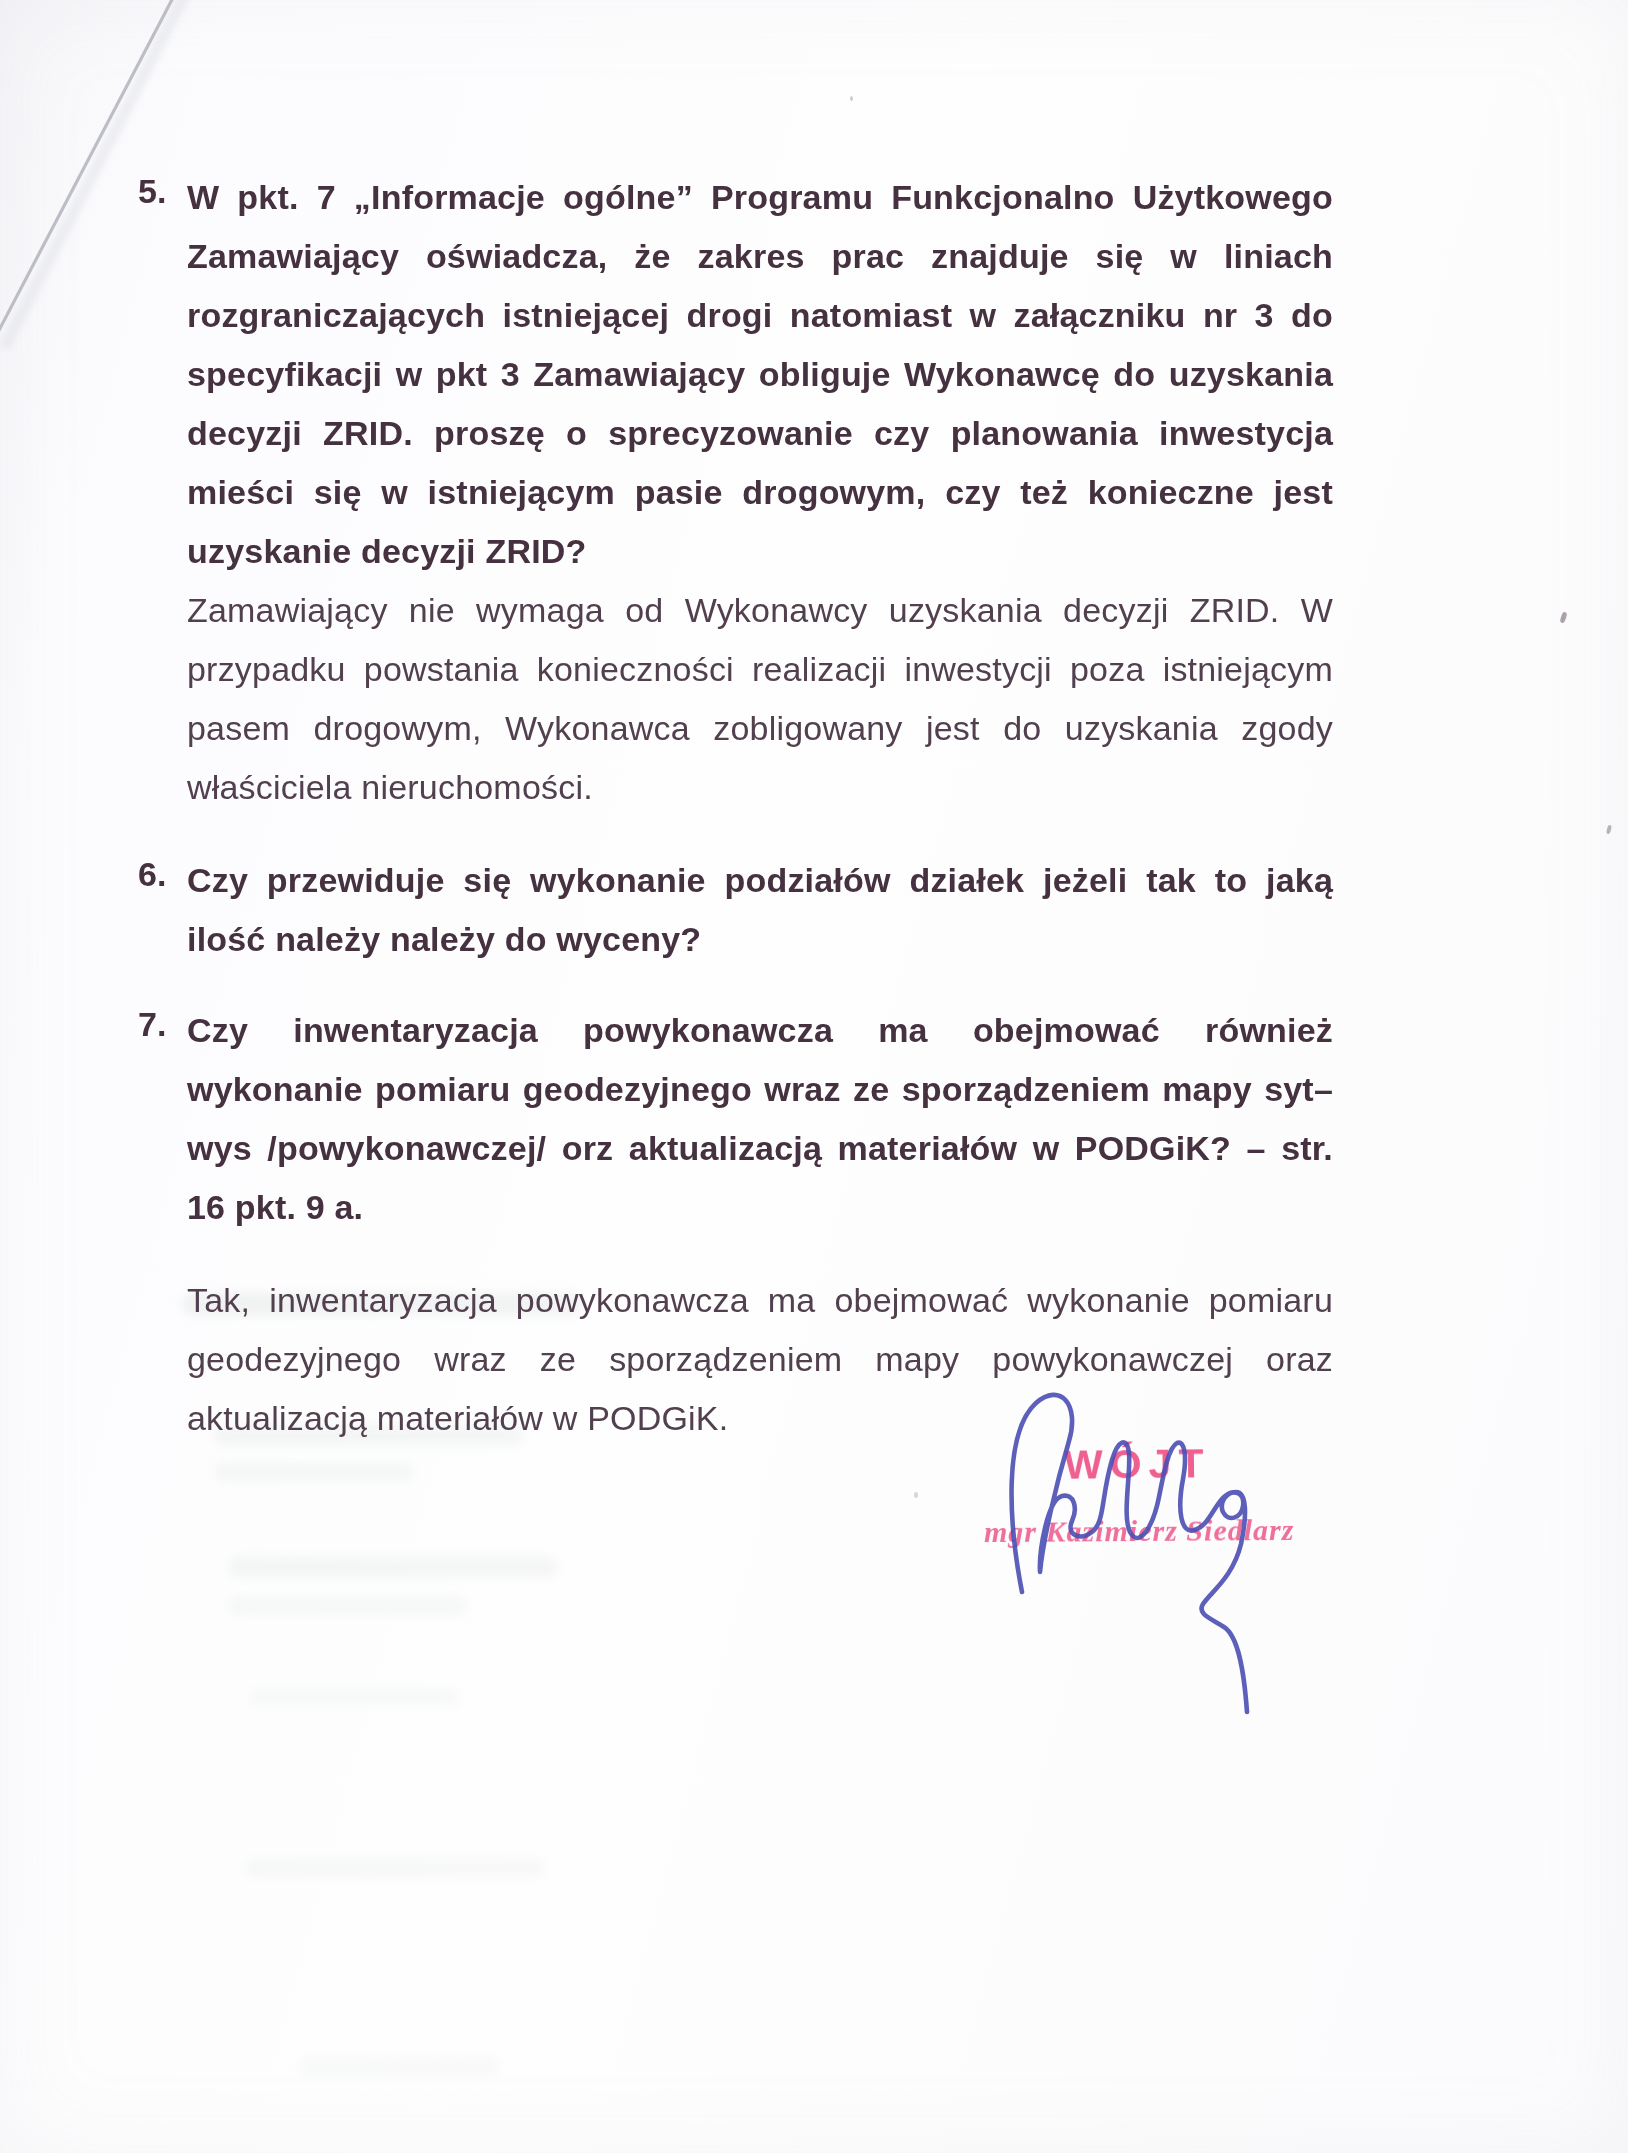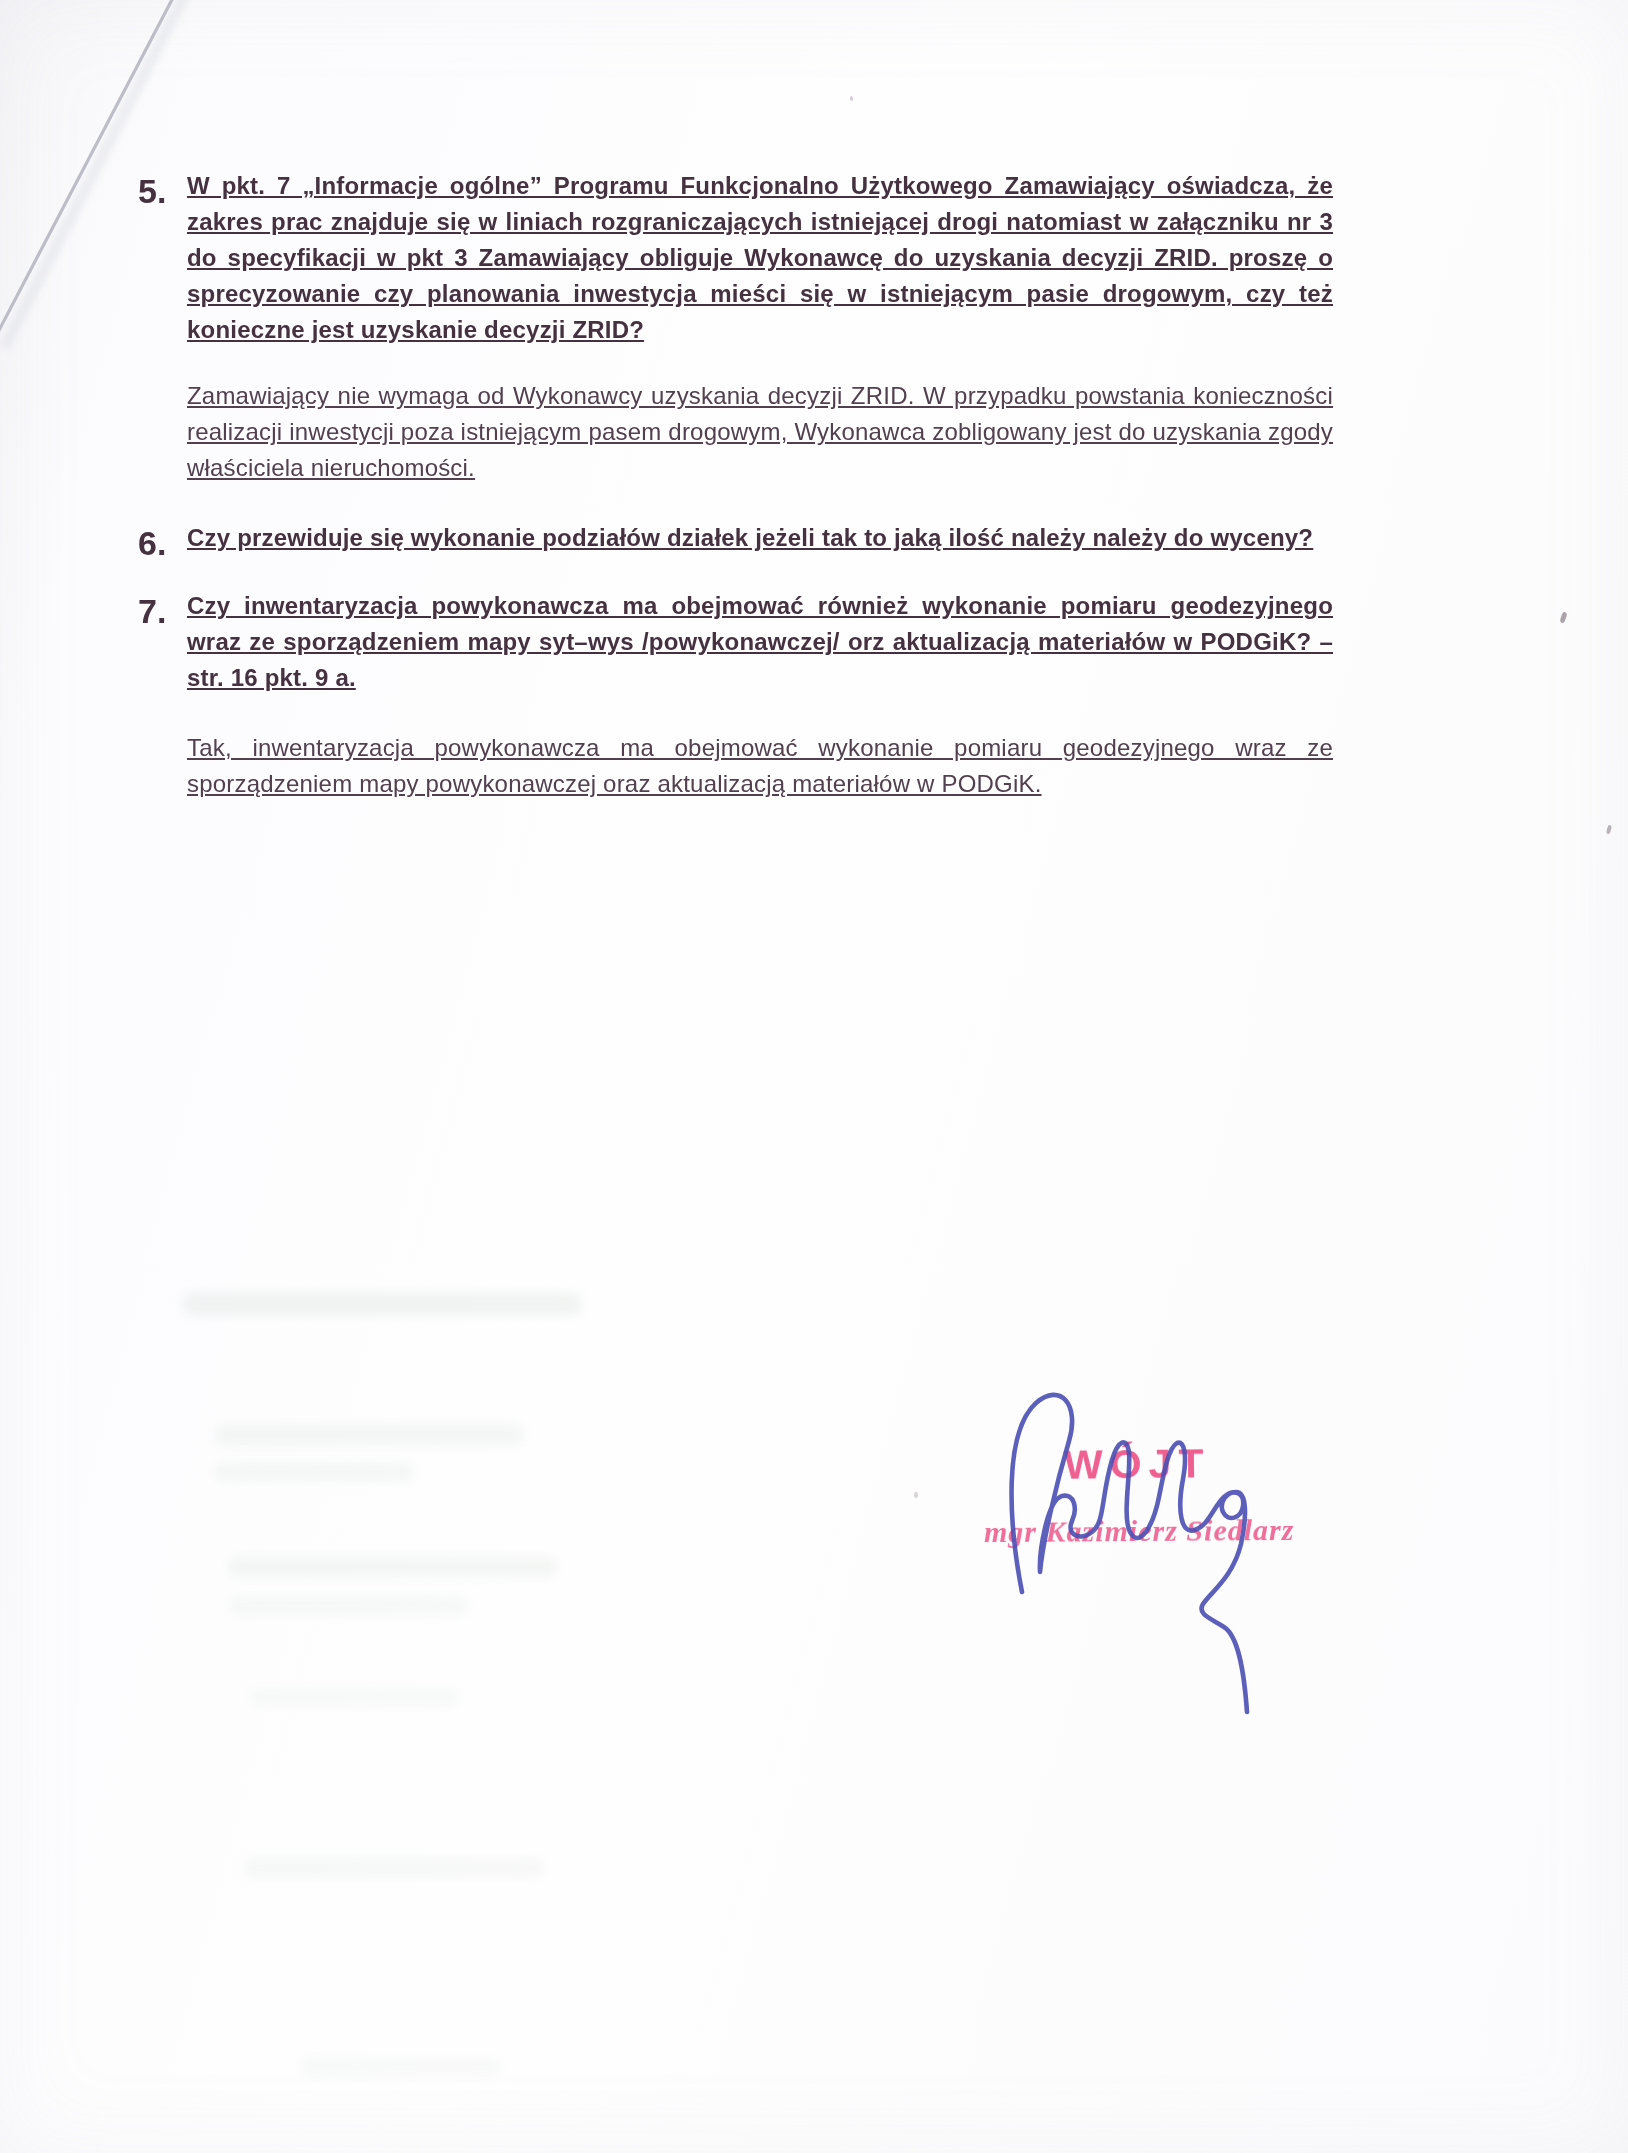--- a/index.html
+++ b/index.html
@@ -16,27 +16,26 @@
   
   .crease{position:absolute;left:0;top:0;pointer-events:none;}
   
   .content{position:absolute;left:187px;top:168px;width:1146px;}
   .qa{position:relative;}
   .qa .num{
     position:absolute;left:-49px;top:0;width:44px;
     font-size:34px;line-height:47px;font-weight:700;color:var(--q,#45313f);
   }
   .q,.a{
-    margin:0;font-size:24px;line-height:36px;
+    margin:0;font-size:34px;line-height:59px;
     text-align:justify;text-justify:inter-word;
     letter-spacing:0.2px;
-    text-decoration:underline;
   }
   .q{font-weight:700;color:var(--q,#45313f);}
-  .a{font-weight:400;color:var(--a,#52404f);margin-top:30px;}
+  .a{font-weight:400;color:var(--a,#52404f);}
   #item-6{margin-top:34px;}
   #item-6 .a{margin-top:45px;}
   #item-7{margin-top:32px;}
   #item-7 .a{margin-top:34px;}
   
   .sig-block{position:absolute;left:0;top:0;width:1628px;height:2153px;pointer-events:none;}
   .stamp-title{
     position:absolute;left:1064px;top:1441px;
     font-size:41px;font-weight:700;letter-spacing:7px;
     color:var(--stamp,#ec4b82);opacity:.88;filter:blur(.4px);

